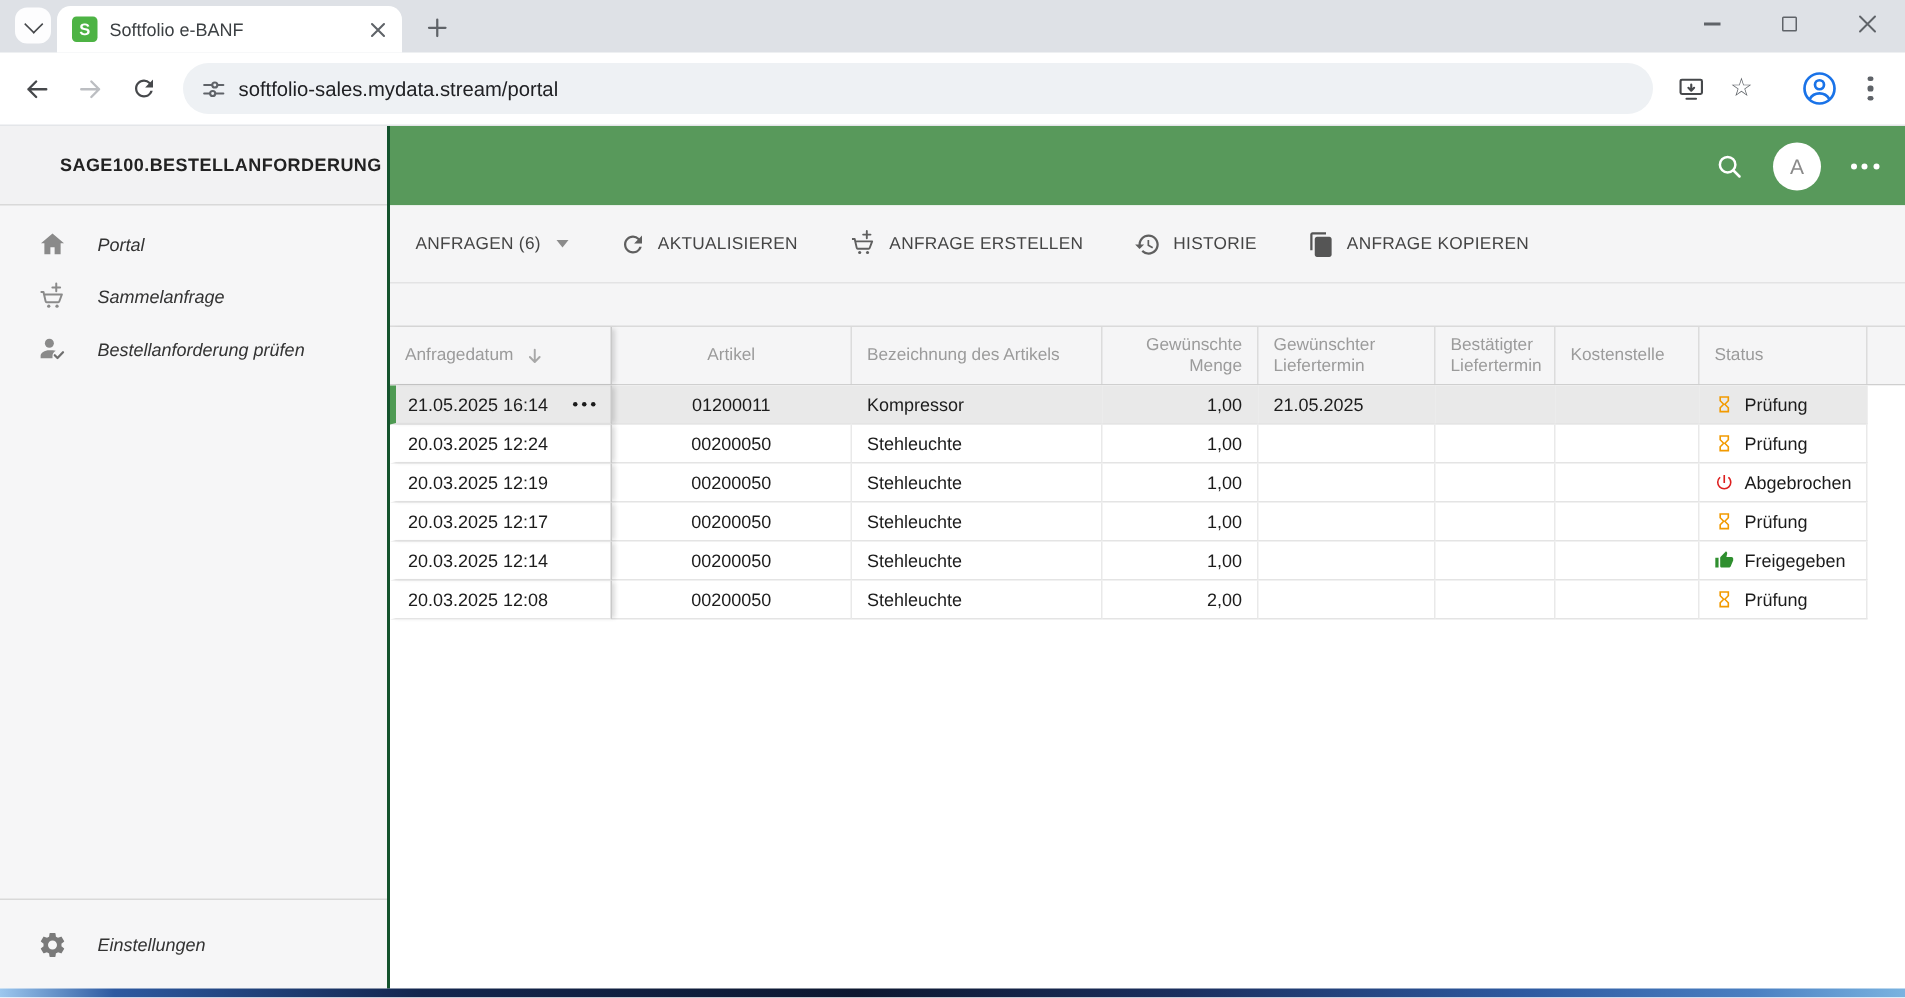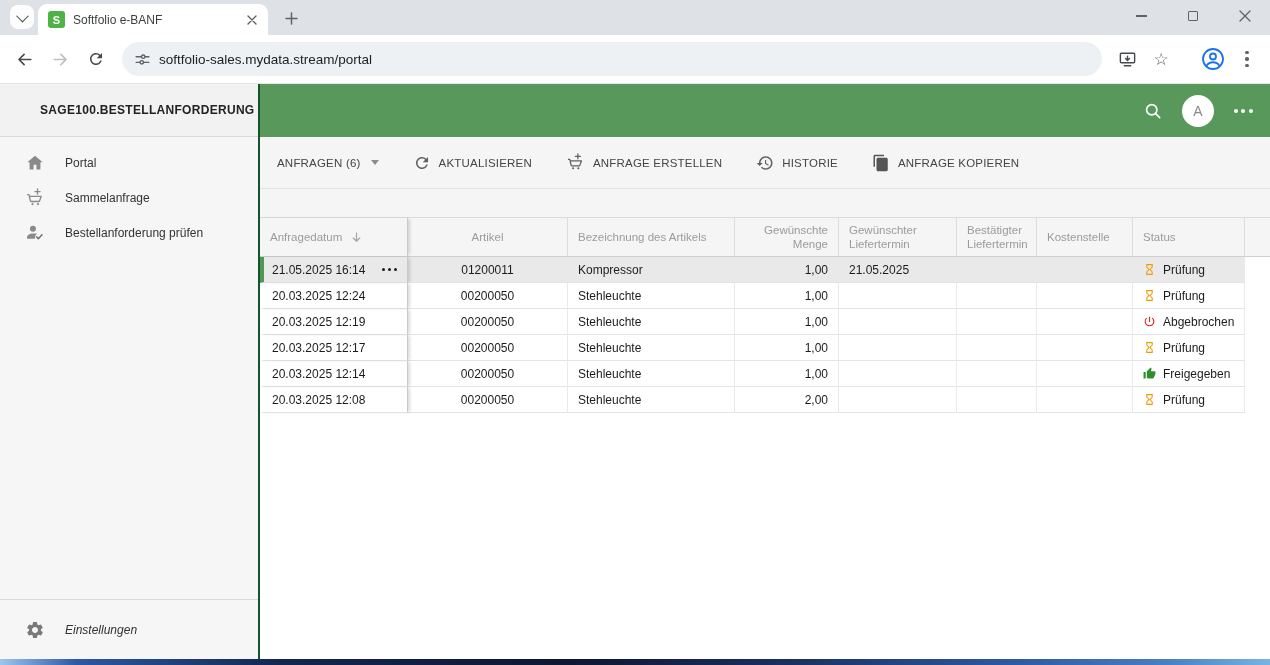--- a/index.html
+++ b/index.html
@@ -30,21 +30,21 @@
   .dots-v { display:flex; flex-direction:column; gap:3px; }
   .dots-v i { width:3.4px; height:3.4px; border-radius:50%; background:#5f6368; }
 
   
   .app { flex:1; display:flex; min-height:0; }
   .sidebar { width:260px; background:#f6f6f7; border-right:2px solid #14532d; display:flex; flex-direction:column; }
   .sidebar-header { height:53px; display:flex; align-items:center; padding:0 16px; gap:24px; border-bottom:1px solid #d9d9d9; background:#f2f2f3; }
   .hamburger { width:23px; display:flex; flex-direction:column; gap:4.5px; cursor:pointer; }
   .hamburger i { height:2.5px; background:#2e2e2e; border-radius:1px; }
   .app-title { font-size:12px; font-weight:bold; color:#222; letter-spacing:.3px; }
-  .nav { padding-top:8px; }
+  .nav { padding-top:8px;font-style:italic; }
   .nav-item { height:35px; display:flex; align-items:center; gap:20px; padding-left:20px; cursor:pointer; color:#8a8a8a; border-left:5px solid transparent; }
   .nav-item.selected { border-left-color:#4e9a52; padding-left:15px; }
   .nav-label { font-size:12px; color:#333; }
   .sidebar-spacer { flex:1; }
   .sidebar-footer { border-top:1px solid #d9d9d9; padding:12px 0;font-style:italic; }
   .ico20 { width:20px; height:20px; flex:0 0 auto; }
 
   .main { flex:1; display:flex; flex-direction:column; min-width:0; }
   .green-header { height:53px; background:#58995b; display:flex; align-items:center; justify-content:flex-end; gap:14px; padding-right:12px; flex:0 0 auto; }
   .gh-avatar { width:32px; height:32px; border-radius:50%; background:#fff; color:#8a8a8a; font-size:14px; display:flex; align-items:center; justify-content:center; cursor:pointer; }

